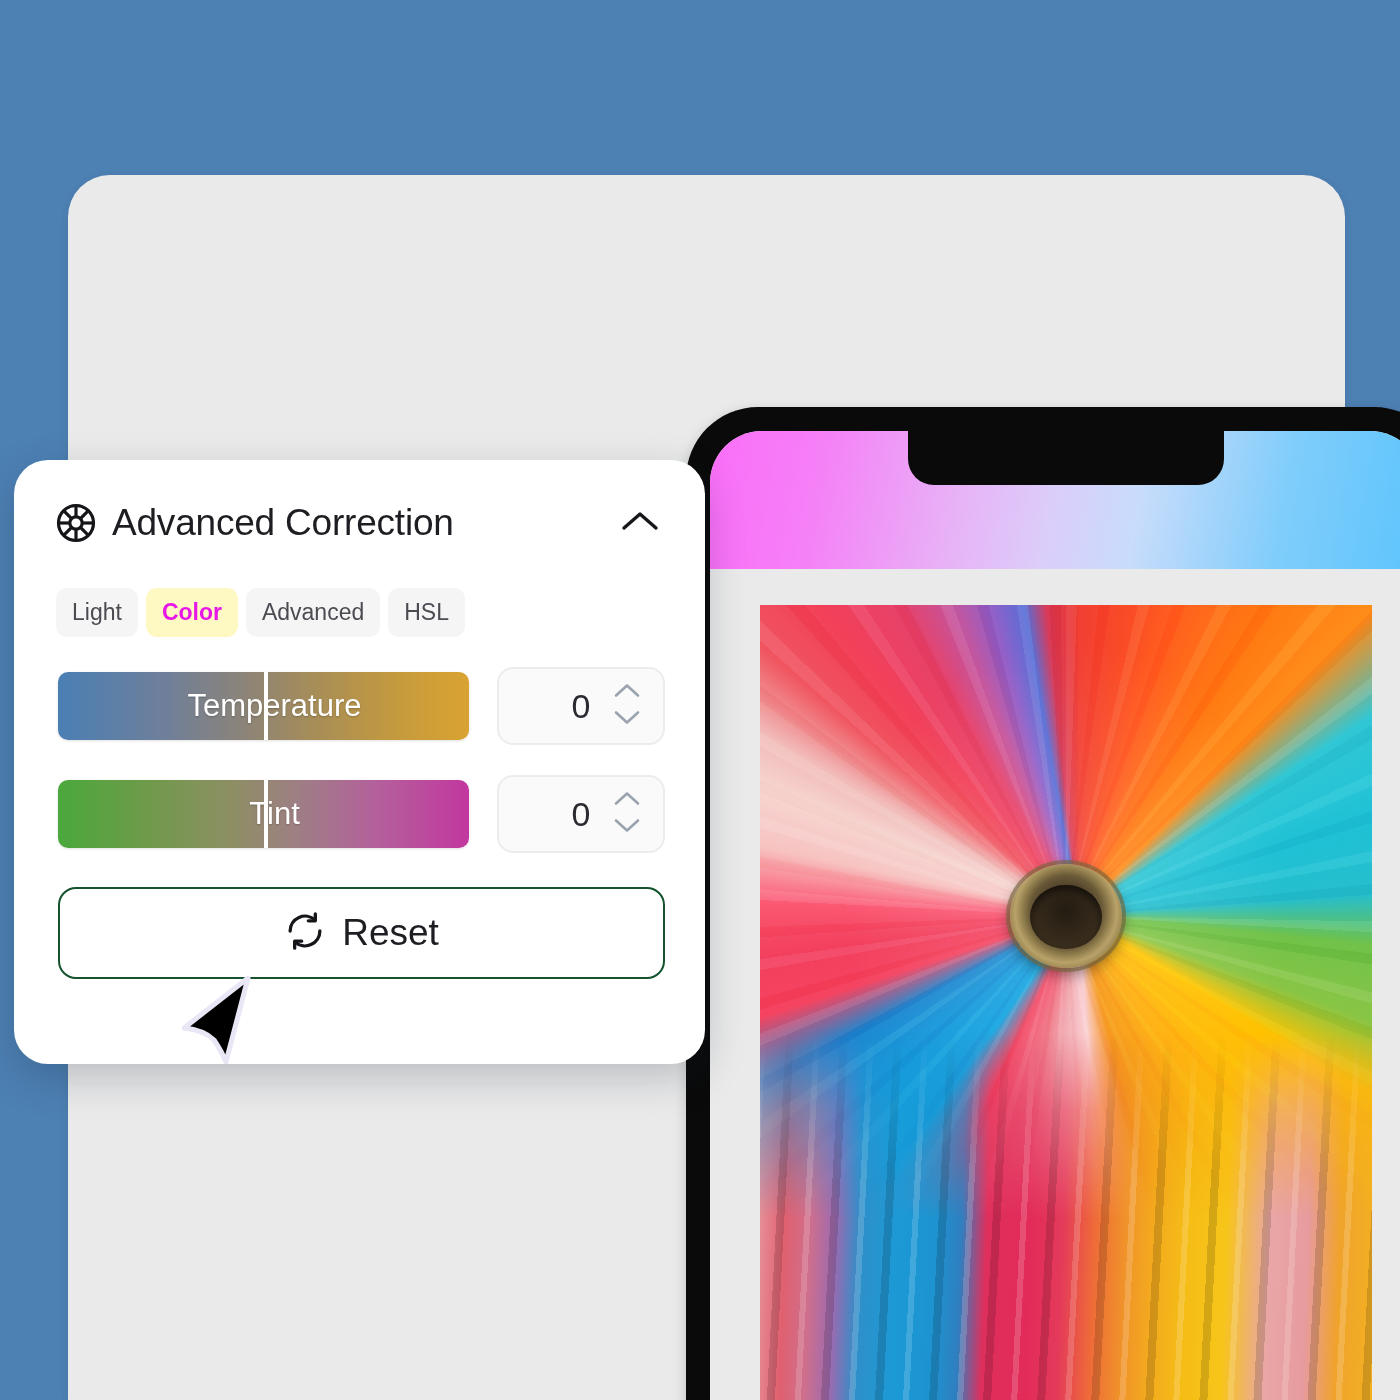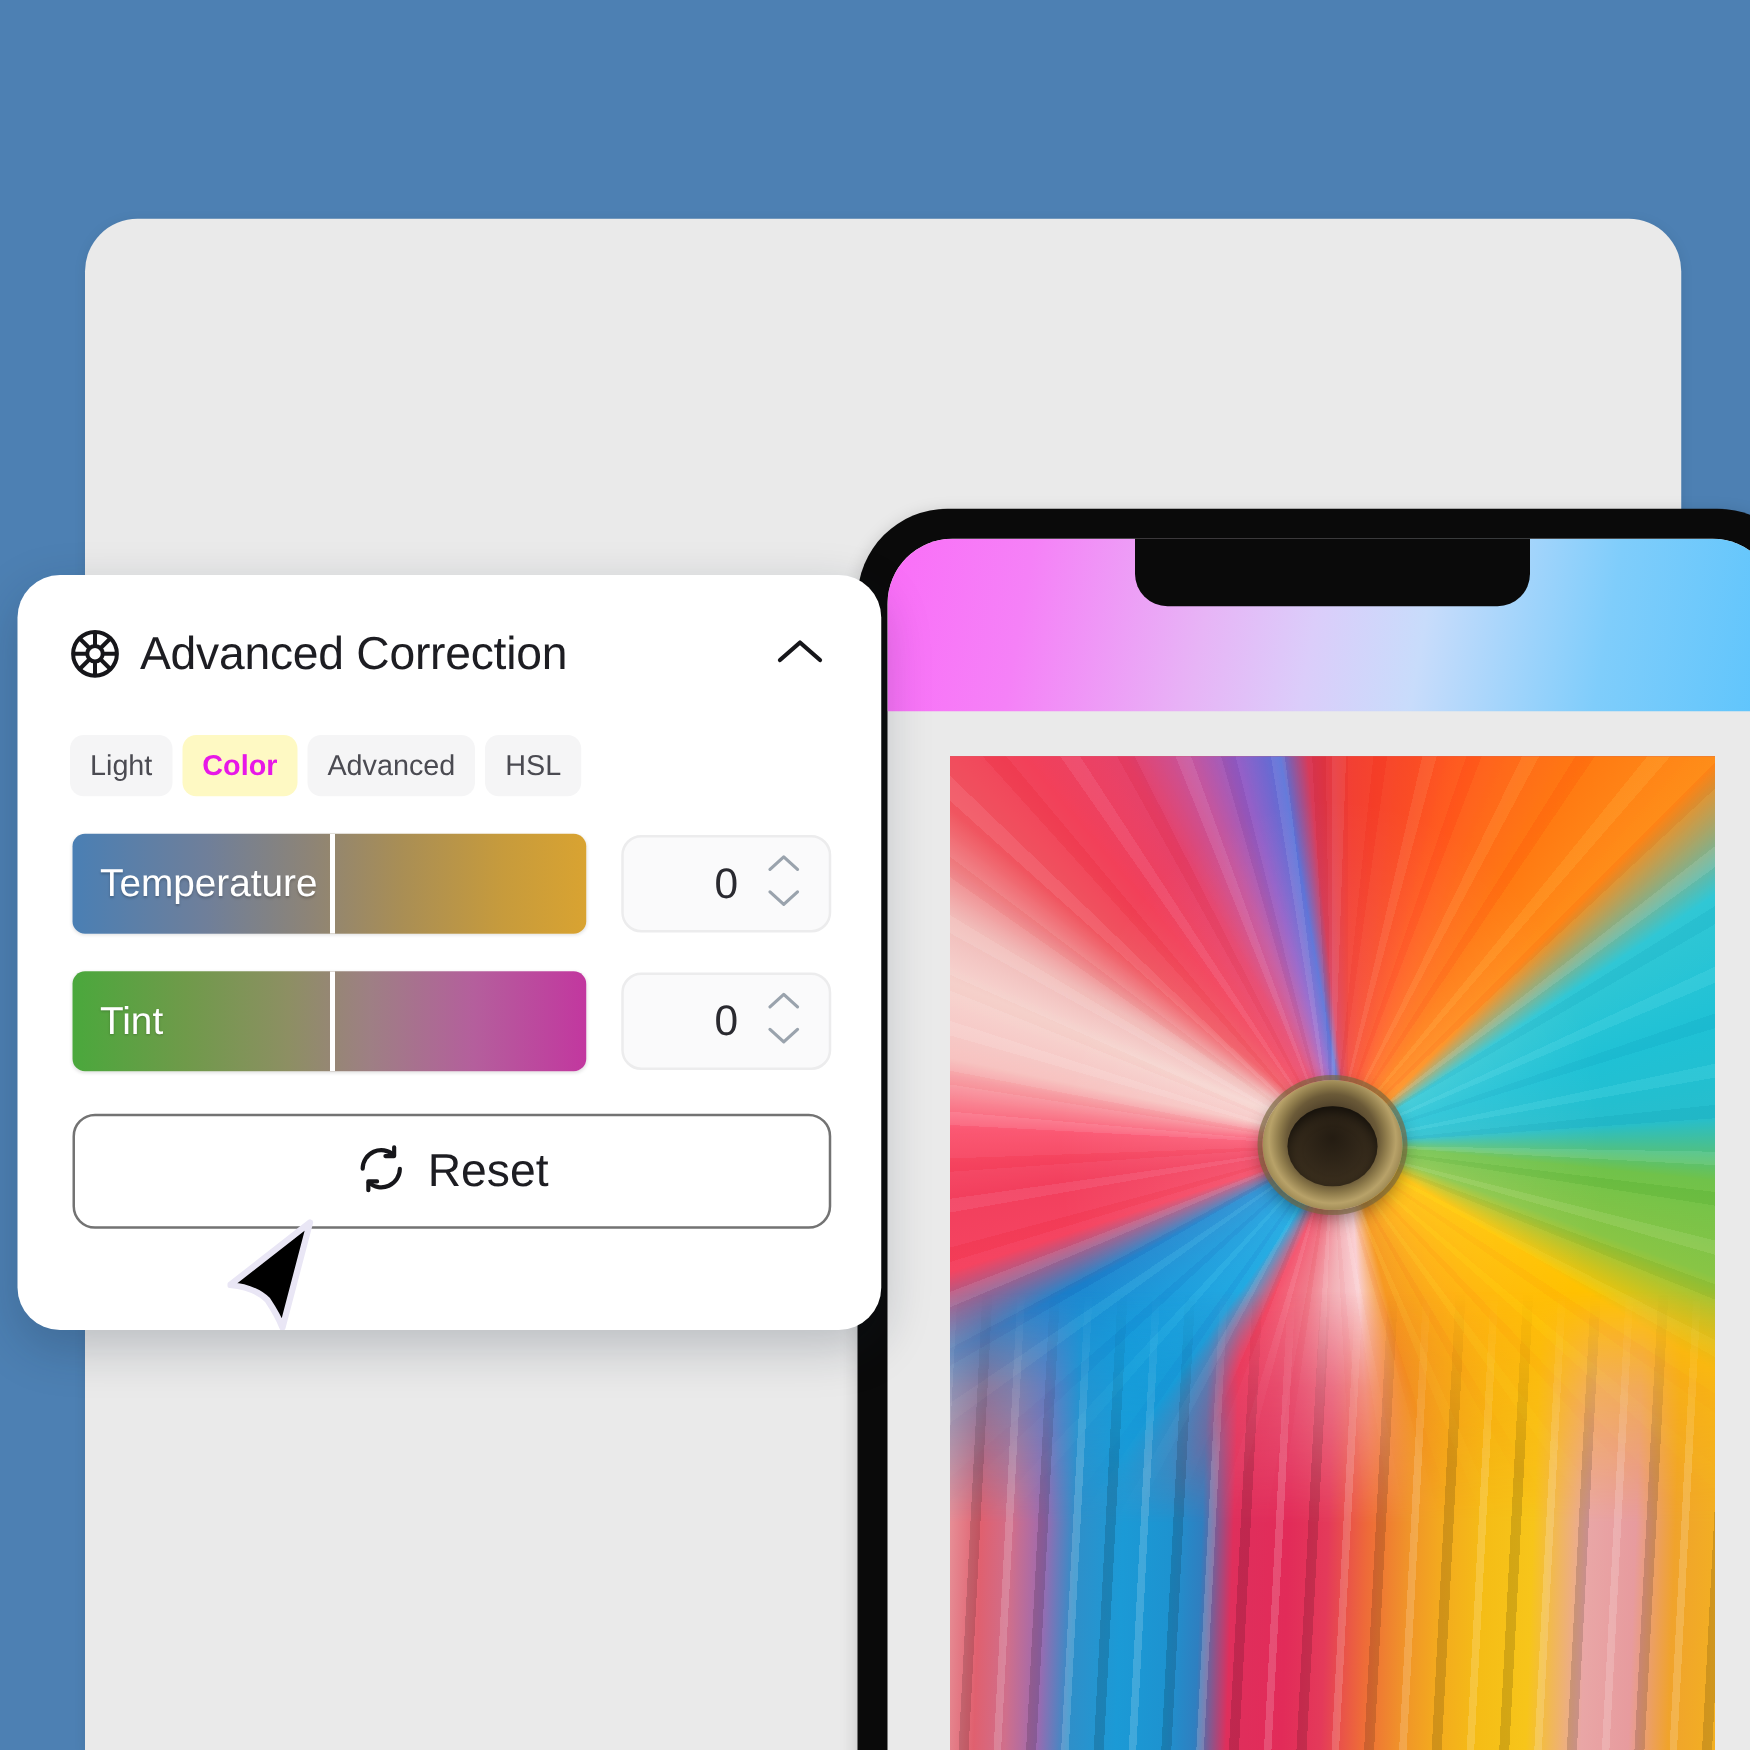--- a/index.html
+++ b/index.html
@@ -160,23 +160,24 @@
   .tab{
     background:#f5f5f6;border-radius:11px;
     padding:11px 16px;font-size:23px;color:#4b4b52;white-space:nowrap;
     cursor:pointer;
   }
   .tab.active{background:#fef9c3;color:#e718e7;font-weight:bold;}
 
   
   .row{display:flex;align-items:center;padding:0 40px 0 44px;margin-top:30px;gap:28px;}
   .slider{
-    position:relative;flex:1;height:80px;border-radius:10px;overflow:hidden;
+    position:relative;flex:1;height:68px;border-radius:10px;overflow:hidden;
     display:flex;align-items:center;cursor:pointer;
     box-shadow:0 1px 3px rgba(0,0,0,.12);
+    justify-content:center;
   }
   .slider.temperature{background:linear-gradient(90deg,#4a7fb4 0%,#6f7f9a 26%,#8d8477 46%,#a98e55 64%,#c79b3c 84%,#d9a331 100%);}
   .slider.tint{background:linear-gradient(90deg,#4aa83c 0%,#6f9a4a 22%,#8d8f63 42%,#9e7f84 58%,#b45f9c 78%,#c2379f 100%);}
   .slider-label{
     position:relative;z-index:2;color:#fff;font-size:31px;padding-left:22px;
     text-shadow:0 1px 2px rgba(0,0,0,.22);
   }
   .slider-handle{
     position:absolute;top:0;bottom:0;left:50%;width:4px;background:#fff;z-index:3;
   }
@@ -186,21 +187,21 @@
     position:relative;
   }
   .num-val{font-size:34px;color:#2a2a30;}
   .spin{
     position:absolute;right:22px;top:50%;transform:translateY(-50%);
     display:flex;flex-direction:column;gap:7px;cursor:pointer;
   }
 
   
   .reset{
-    margin:34px 40px 0 44px;height:88px;border:2px solid #737373;border-radius:18px;
+    margin:34px 40px 0 44px;height:88px;border:2px solid #14532d;border-radius:18px;
     background:#fff;display:flex;align-items:center;justify-content:center;gap:16px;
     cursor:pointer;
   }
   .reset-label{font-size:37px;color:#1d1d22;}
 
   
   .cursor{position:absolute;left:182px;top:974px;width:78px;height:90px;z-index:20;}
 </style>
 </head>
 <body>

